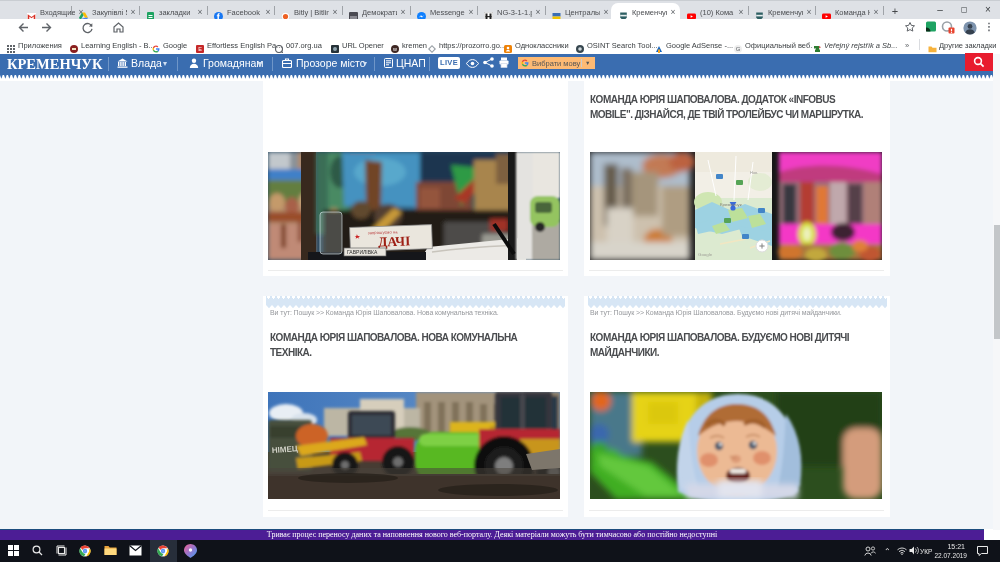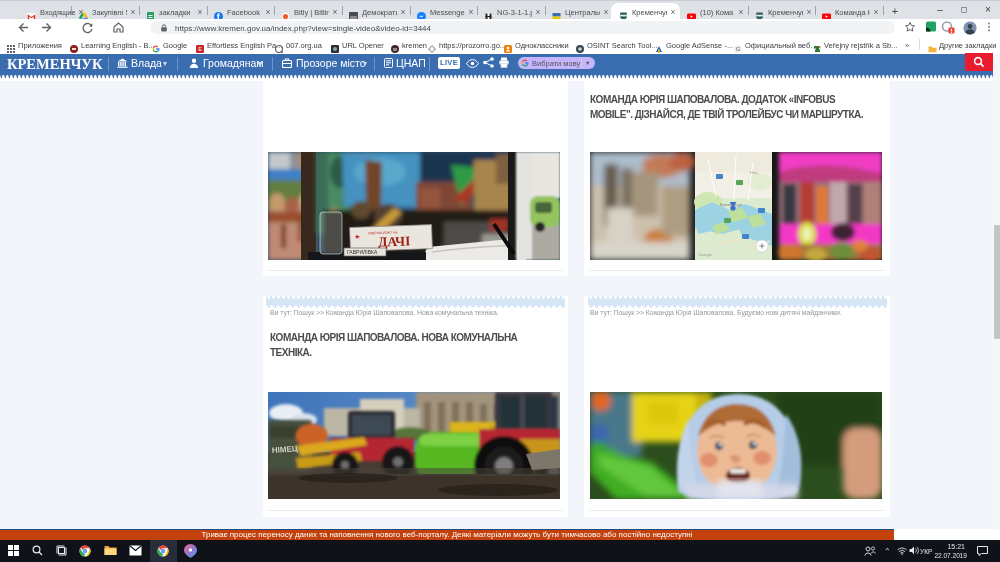--- a/index.html
+++ b/index.html
@@ -25,21 +25,21 @@
 .nsep{position:absolute;top:3px;width:1px;height:14px;background:#6f96c8;}
 .chev{position:absolute;top:7px;color:#cfdef2;font-size:8px;}
 #zigzag{position:absolute;left:0;top:75px;width:1000px;height:6px;}
 #page{position:absolute;left:0;top:81px;width:1000px;height:448px;background:#f2f5f9;}
 .card{position:absolute;background:#fff;}
 .ctitle{position:absolute;left:7px;font-size:10px;font-weight:bold;color:#4a4c4f;line-height:15px;letter-spacing:-0.5px;}
 .crumb{position:absolute;left:7px;font-size:7px;color:#97999d;white-space:nowrap;letter-spacing:-0.1px;}
 .strip{position:absolute;left:3px;width:299px;height:9px;background:radial-gradient(1.4px at 2.5px 1.2px,#fff 97%,rgba(255,255,255,0)) repeat-x top left/5px 4px,#d7e6f5;}
 .cdiv{position:absolute;left:5px;width:295px;height:1px;background:#ececec;}
 .photo{position:absolute;left:5px;width:292px;}
-#notify{position:absolute;left:0;top:529px;width:894px;height:11px;background:#c2410c;border-top:1px solid #1d4c7e;text-align:center;font-size:8px;color:#fff;line-height:9px;}
+#notify{position:absolute;left:0;top:529px;width:984px;height:11px;background:#4c1d95;border-top:1px solid #1d4c7e;text-align:center;font-size:8px;color:#fff;line-height:9px;font-family:Liberation Serif, serif;}
 #notify span{font-size:8px;color:#fff;}
 #taskbar{position:absolute;left:0;top:540px;width:1000px;height:22px;background:#0f1219;}
 .tbi{position:absolute;top:545px;}
 .traytxt{position:absolute;color:#e8e8e8;font-size:6.5px;line-height:8px;transform:translateZ(0);}
 #scroll{position:absolute;left:993px;top:54px;width:7px;height:476px;background:#f6f7f9;}
 #scrollthumb{position:absolute;left:994px;top:225px;width:6px;height:114px;background:#c3c6c9;}
 </style>
 </head>
 <body>
 <div id="root">
@@ -176,27 +176,20 @@
   <svg class="abs" style="left:40px;top:2px" width="13" height="13" viewBox="0 0 13 13">
         <path d="M2 6.5h8M6.5 2.5l4 4-4 4" stroke="#5f6368" stroke-width="1.4" fill="none"></path>
       </svg>
   <svg class="abs" style="left:81px;top:2px" width="13" height="13" viewBox="0 0 13 13">
         <path d="M10.8 5.5A4.5 4.5 0 1 0 11 7.8" stroke="#5f6368" stroke-width="1.3" fill="none"></path>
         <path d="M11.3 2.2v3.4H7.9Z" fill="#5f6368"></path>
       </svg>
   <svg class="abs" style="left:112px;top:2px" width="13" height="13" viewBox="0 0 13 13">
         <path d="M2 6L6.5 2L11 6v5H8V8H5v3H2Z" stroke="#5f6368" stroke-width="1.2" fill="none"></path>
       </svg>
-  <div id="urlpill">
-        <svg class="abs" style="left:10px;top:3px" width="8" height="8" viewBox="0 0 8 8">
-          <rect x="1.2" y="3.2" width="5.6" height="4.2" rx="0.8" fill="#5f6368"></rect>
-          <path d="M2.4 3.2V2.4a1.6 1.6 0 0 1 3.2 0v0.8" stroke="#5f6368" stroke-width="1" fill="none"></path>
-        </svg>
-        <span id="urltext">https://www.kremen.gov.ua/index.php?view=single-video&amp;video-id=3444</span>
-      </div>
   <svg class="abs" style="left:904px;top:2px" width="12" height="12" viewBox="0 0 12 12">
         <path d="M6 1.5l1.4 2.9 3.1.4-2.3 2.2.6 3.1L6 8.6 3.2 10.1l.6-3.1L1.5 4.8l3.1-.4Z" stroke="#5f6368" stroke-width="1" fill="none"></path>
       </svg>
   <svg class="abs" style="left:925px;top:2px" width="12" height="12" viewBox="0 0 12 12">
         <rect x="1" y="0.5" width="10" height="10" rx="1.5" fill="#1ea362"></rect>
         <path d="M1 6.5c2.8 0 4.5 1.7 4.5 4H1Z" fill="#0b2e1a"></path>
       </svg>
   <svg class="abs" style="left:941px;top:2px" width="14" height="13" viewBox="0 0 14 13">
         <circle cx="6" cy="5.5" r="4.5" fill="none" stroke="#9aa0a6" stroke-width="1.6"></circle>
         <rect x="7.5" y="6.5" width="6" height="6" rx="1" fill="#e8432e"></rect>
@@ -279,21 +272,21 @@
   <span class="abs" style="left:734px;top:3px;"><svg width="8" height="8">
           <circle cx="4" cy="4" r="4" fill="#eee"></circle>
           <text x="4" y="6.4" font-size="6" fill="#5f6368" text-anchor="middle" font-family="Liberation Sans">G</text>
         </svg></span>
   <span class="bm" style="left:745px;">Официальный веб...</span>
   <span class="abs" style="left:813px;top:3px;"><svg width="8" height="8">
           <rect width="8" height="8" fill="#fff"></rect>
           <path d="M1 1h5v2.5H3v1h4V7H2V4.5h4v-1H1Z" fill="#2e7d32"></path>
           <path d="M6.2 0.8l1.6 1.4-1.6 1.2Z" fill="#c62828"></path>
         </svg></span>
-  <span class="bm" style="left:824px;">Veřejný rejstřík a Sb...</span>
+  <span class="bm" style="left:824px;font-style:italic;">Veřejný rejstřík a Sb...</span>
   <span class="bm" style="left:905px;color:#5f6368;">»</span>
   <div class="abs" style="left:919px;top:3px;width:1px;height:11px;background:#dadce0;"></div>
   <span class="abs" style="left:928px;top:3px;"><svg width="9" height="8">
           <path d="M0.5 1.5h3l1 1.2h4v4.5h-8Z" fill="#f6b23c"></path>
         </svg></span>
   <span class="bm" style="left:939px;">Другие закладки</span>
     </div>
   <div id="shead"></div>
   <div class="abs" style="left:7px;top:56px;width:98px;height:17px;color:#fff;font-family:'Liberation Serif',serif;font-weight:bold;font-size:14.5px;line-height:17px;letter-spacing:0px;">КРЕМЕНЧУК</div>
   <div class="nsep" style="left:108px;top:57px;"></div>
@@ -340,21 +333,21 @@
       <circle cx="9" cy="2" r="1.8" fill="#fff"></circle>
       <circle cx="2" cy="5.5" r="1.8" fill="#fff"></circle>
       <circle cx="9" cy="9" r="1.8" fill="#fff"></circle>
       <path d="M2 5.5L9 2M2 5.5l7 3.5" stroke="#fff" stroke-width="1"></path>
     </svg>
   <svg class="abs" style="left:499px;top:57px" width="10" height="11" viewBox="0 0 10 11">
       <rect x="2" y="0.5" width="6" height="3" fill="#fff"></rect>
       <rect x="0.5" y="3.5" width="9" height="4" rx="0.8" fill="#fff"></rect>
       <rect x="2" y="6.5" width="6" height="4" fill="#fff" stroke="#cfd8e8" stroke-width="0.7"></rect>
     </svg>
-  <div class="abs" style="left:518px;top:57px;width:77px;height:12px;background:#c4b5fd;border-radius:6px;">
+  <div class="abs" style="left:518px;top:57px;width:77px;height:12px;background:#fdba74;border-radius:0;">
     <svg class="abs" style="left:3px;top:2px" width="8" height="8" viewBox="0 0 48 48">
         <path fill="#4285f4" d="M45 24c0-1.6-.1-2.8-.4-4H24v8.1h11.8c-.2 2-1.5 5-4.4 7l6.7 5.2C42.2 36.6 45 30.9 45 24z"></path>
         <path fill="#34a853" d="M24 45c5.7 0 10.4-1.9 13.9-5.1l-6.7-5.2c-1.8 1.2-4.2 2.1-7.2 2.1-5.5 0-10.2-3.6-11.9-8.7l-6.9 5.4C8.6 40.4 15.7 45 24 45z"></path>
         <path fill="#fbbc04" d="M12.1 28.1a13.7 13.7 0 0 1 0-8.2l-6.9-5.4a21 21 0 0 0 0 19z"></path>
         <path fill="#ea4335" d="M24 11.2c3.9 0 6.5 1.7 8 3.1l5.9-5.8C34.4 5.2 29.7 3 24 3 15.7 3 8.6 7.6 5.2 14.5l6.9 5.4c1.7-5.1 6.4-8.7 11.9-8.7z"></path>
       </svg>
     <span class="abs" style="left:14px;top:2.5px;font-size:7.5px;color:#555;line-height:8px;">Вибрати мову</span>
     <div class="abs" style="left:63px;top:2px;width:1px;height:8px;background:#ccc;"></div>
     <span class="abs" style="left:67px;top:3px;font-size:5.5px;color:#555;">▼</span>
   </div>
@@ -618,20 +611,21 @@
 <text x="4" y="61" font-size="8" font-weight="bold" fill="#d2d2c8" font-family="Liberation Sans" transform="rotate(-4 4 61)">НІМЕЦ</text>
 </svg>
     <div class="cdiv" style="top:214px;"></div>
   </div>
   <div class="card" style="left:584px;top:296px;width:306px;height:221px;">
     <div class="strip" style="left:4px;"></div>
       <svg width="299" height="4" style="position:absolute;left:4px;top:9px">
         <rect width="299" height="4" fill="url(#zz2)"></rect>
       </svg>
     <div class="crumb" style="left:6px;top:13px;">Ви тут: Пошук &gt;&gt; Команда Юрія Шаповалова. Будуємо нові дитячі майданчики.</div>
+    <div class="ctitle" style="left:6px;top:34px;width:294px;">КОМАНДА ЮРІЯ ШАПОВАЛОВА. БУДУЄМО НОВІ ДИТЯЧІ<br>МАЙДАНЧИКИ.</div>
     <div style="position:absolute;left:6px;top:96px;width:292px;height:107px;">
         <svg style="position:absolute;left:0;top:0" width="292" height="107" viewBox="0 0 292 107" preserveAspectRatio="none">
 <defs>
             <filter id="b5" x="-15%" y="-15%" width="130%" height="130%">
               <feGaussianBlur stdDeviation="3"></feGaussianBlur>
             </filter>
 <filter id="b6" x="-20%" y="-20%" width="140%" height="140%">
               <feGaussianBlur stdDeviation="1.4"></feGaussianBlur>
             </filter>
           </defs>

